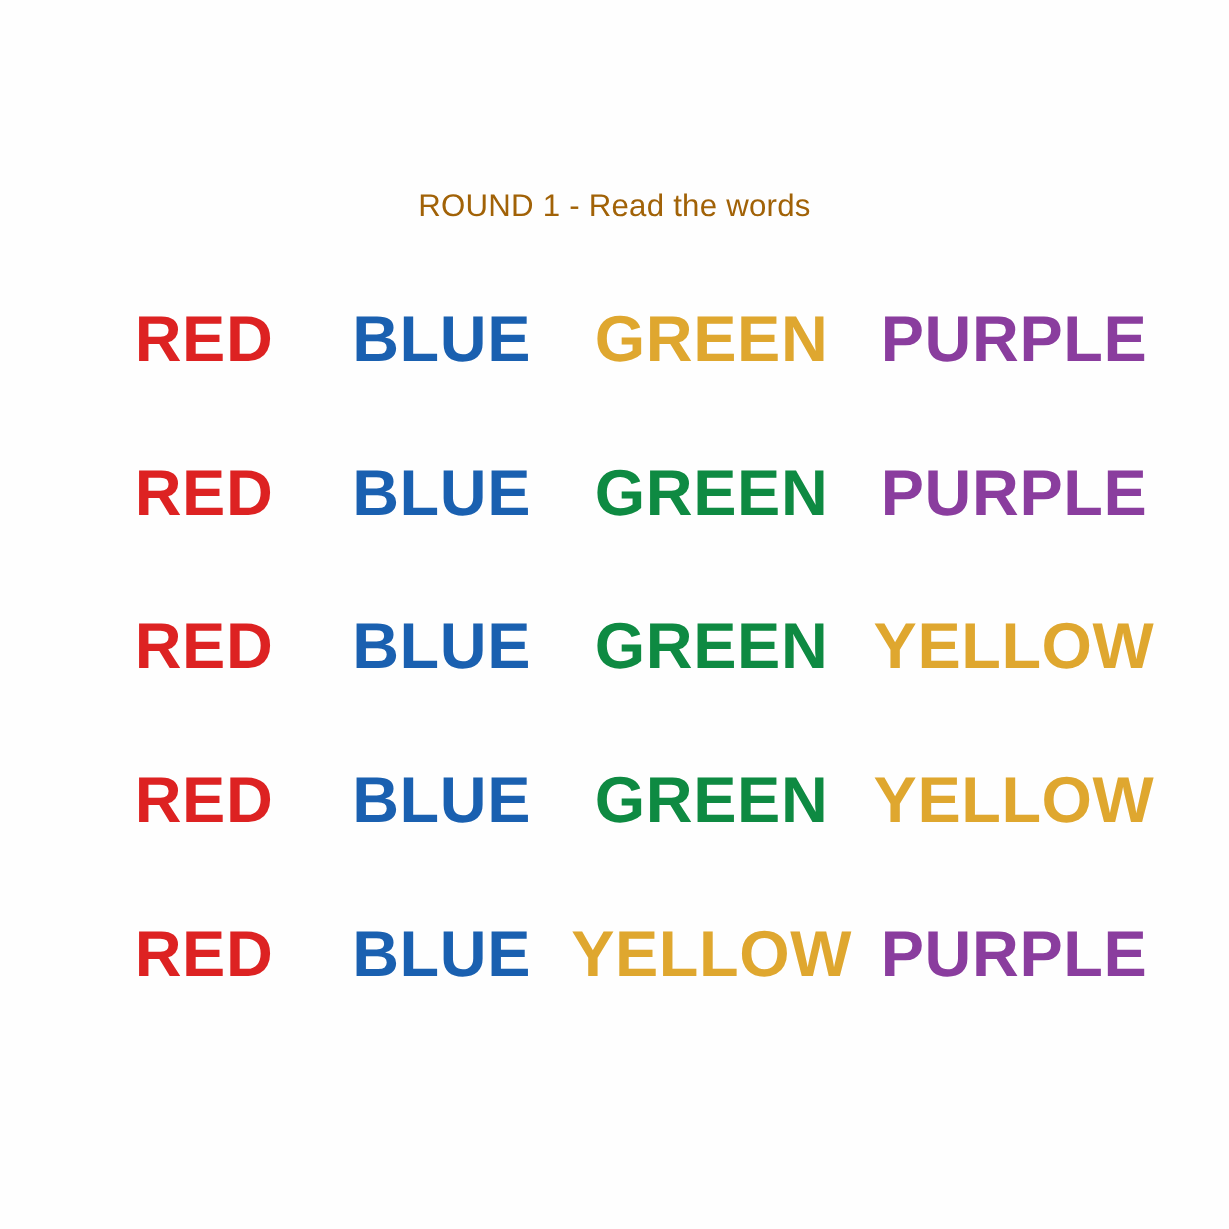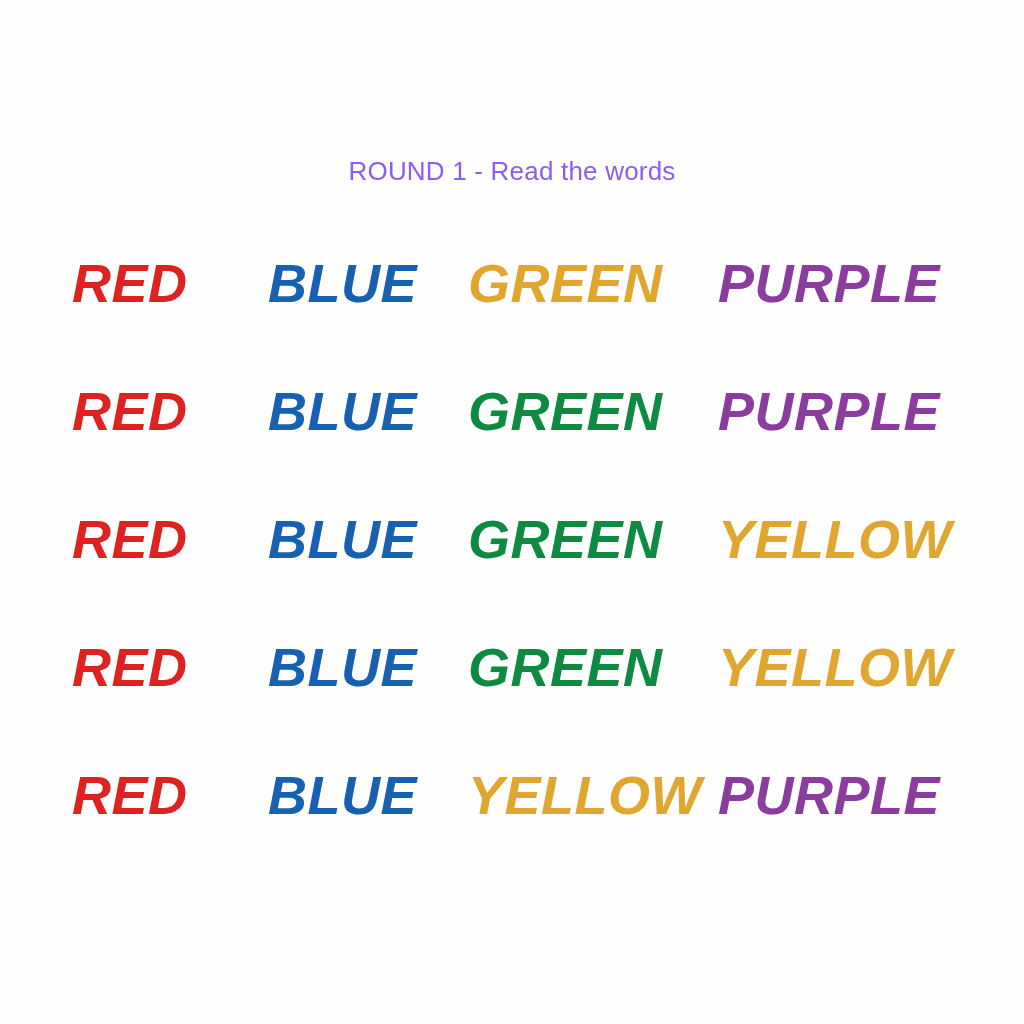--- a/index.html
+++ b/index.html
@@ -52,30 +52,29 @@
     height: 128px;
   }
 
   .stroop-word {
     font-family: "Liberation Sans", sans-serif;
     font-weight: bold;
     font-size: 54px;
     line-height: 62px;
     letter-spacing: 0.5px;
     white-space: pre;
-    text-align: left;
-    font-style: italic;
+    text-align: center;
   }
 </style>
 </head>
 <body style="background: rgb(254, 254, 254);">
 
 <div id="stroop-page">
 
-  <div id="round-title" style="color: #8b5cf6;">ROUND 1 - Read the words</div>
+  <div id="round-title" style="color: #a16207;">ROUND 1 - Read the words</div>
 
   <div id="word-grid">
 
     <div class="word-row">
       <span class="stroop-word" style="color: rgb(221, 34, 34);">RED</span>
       <span class="stroop-word" style="color: rgb(26, 96, 176);">BLUE</span>
       <span class="stroop-word" style="color: rgb(223, 167, 47);">GREEN</span>
       <span class="stroop-word" style="color: rgb(138, 61, 158);">PURPLE</span>
     </div>
 

